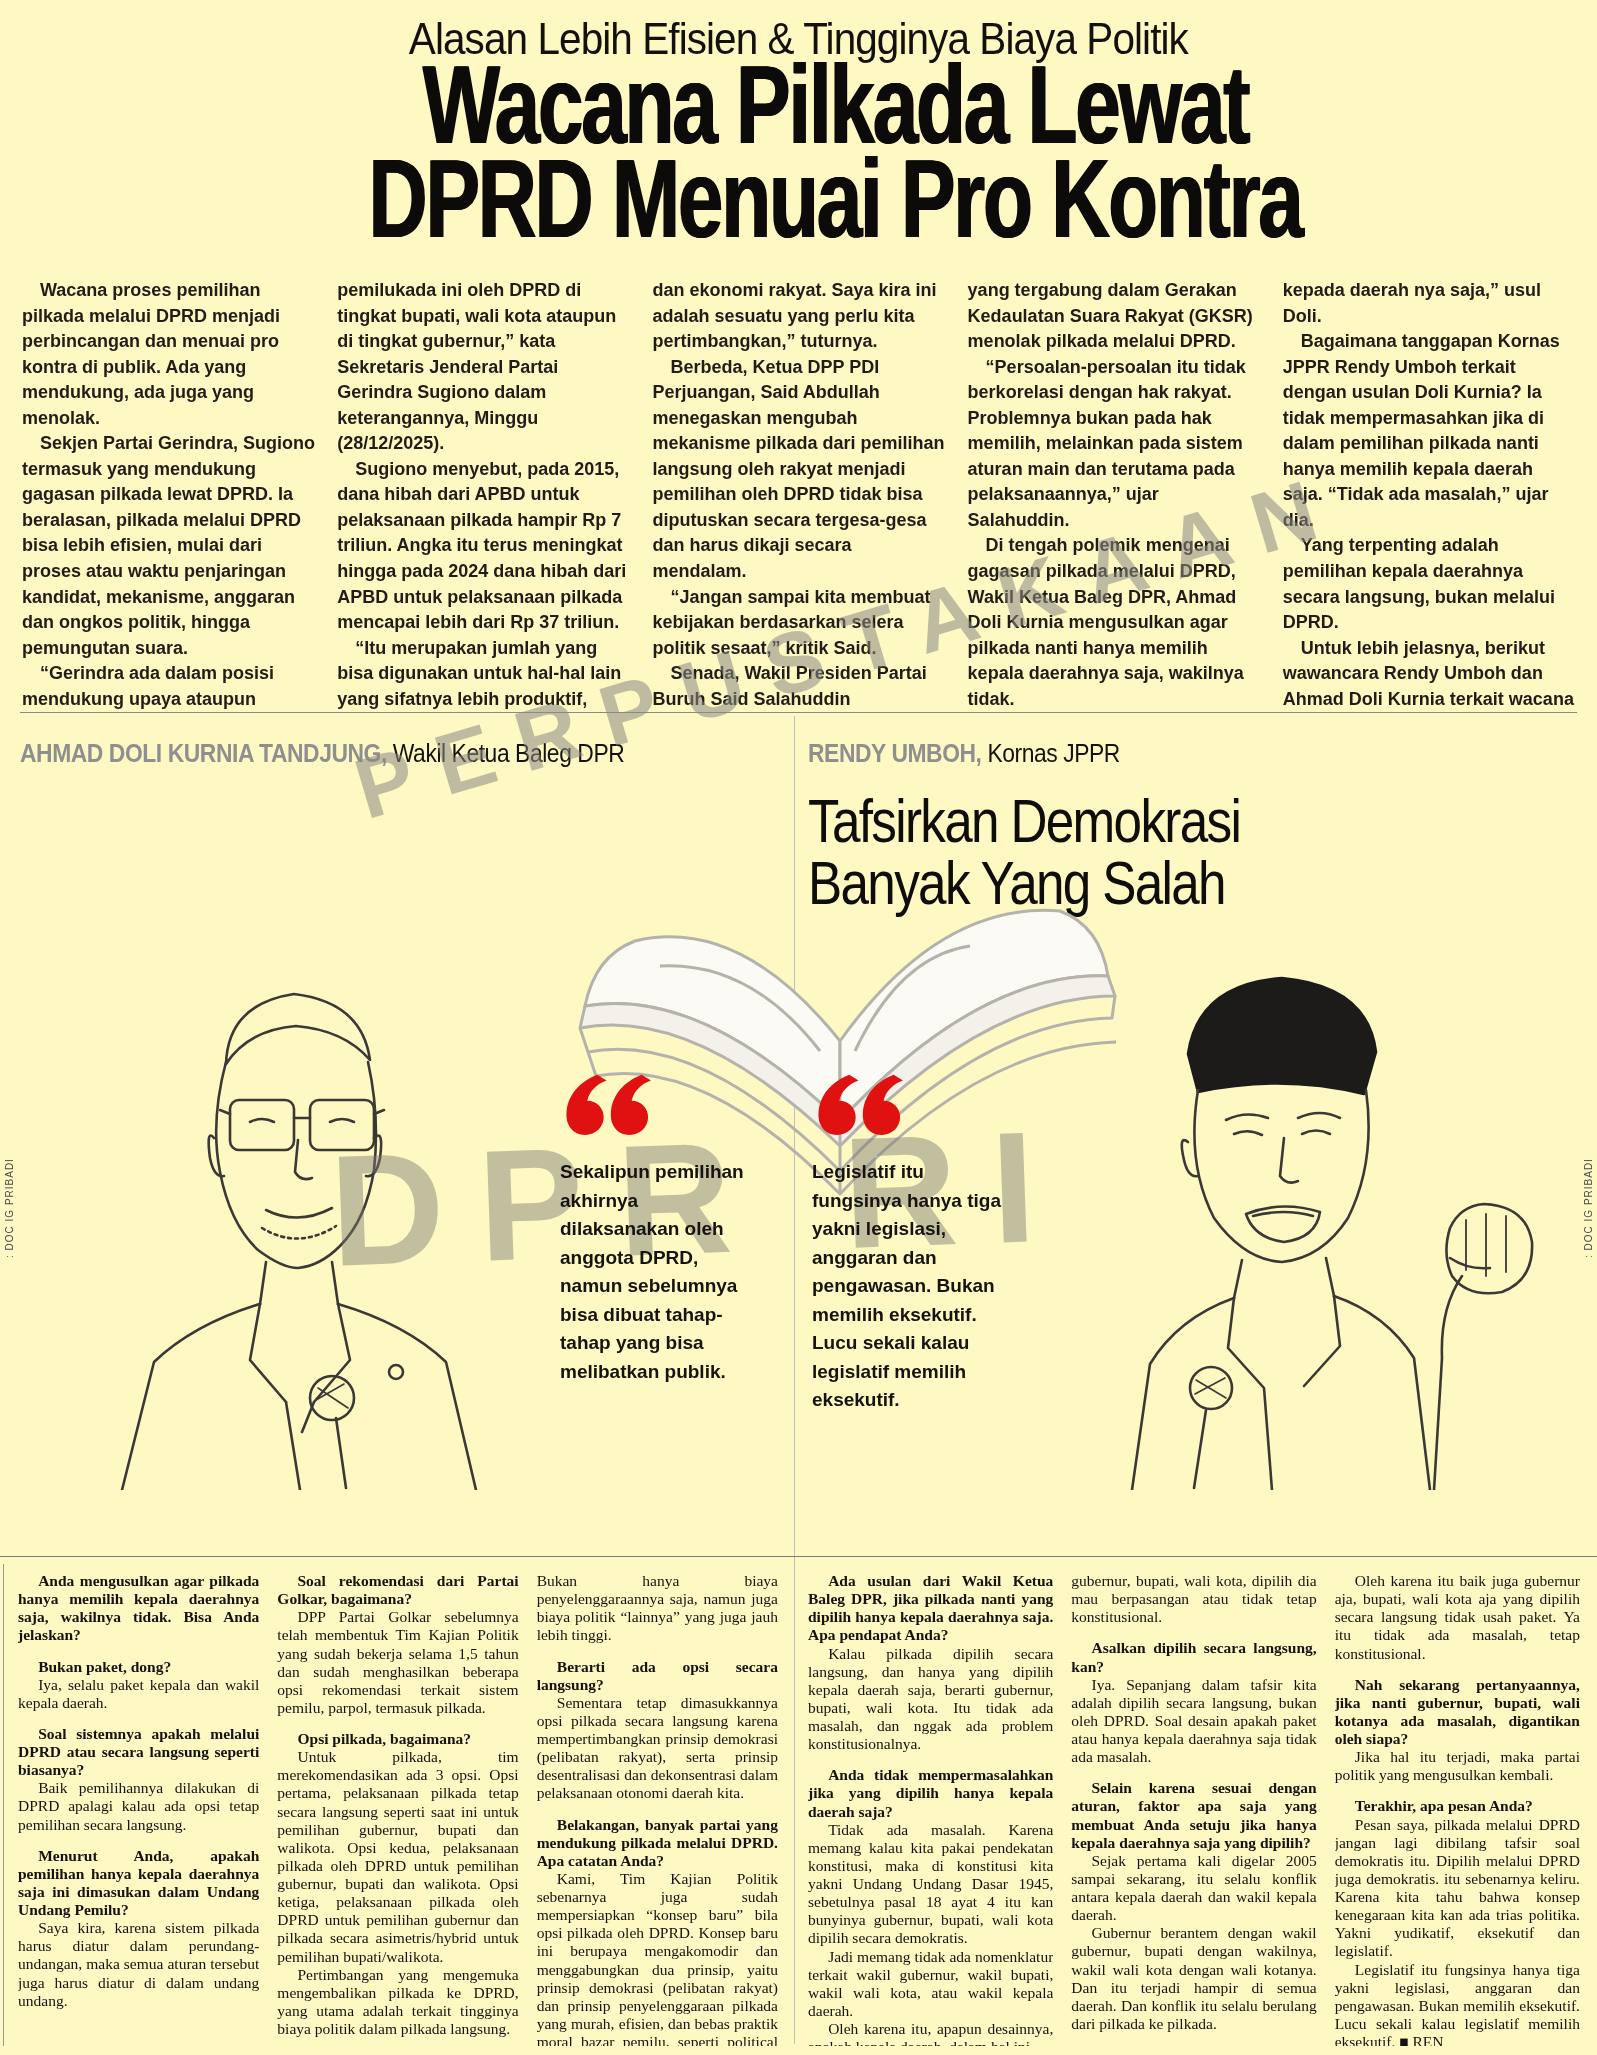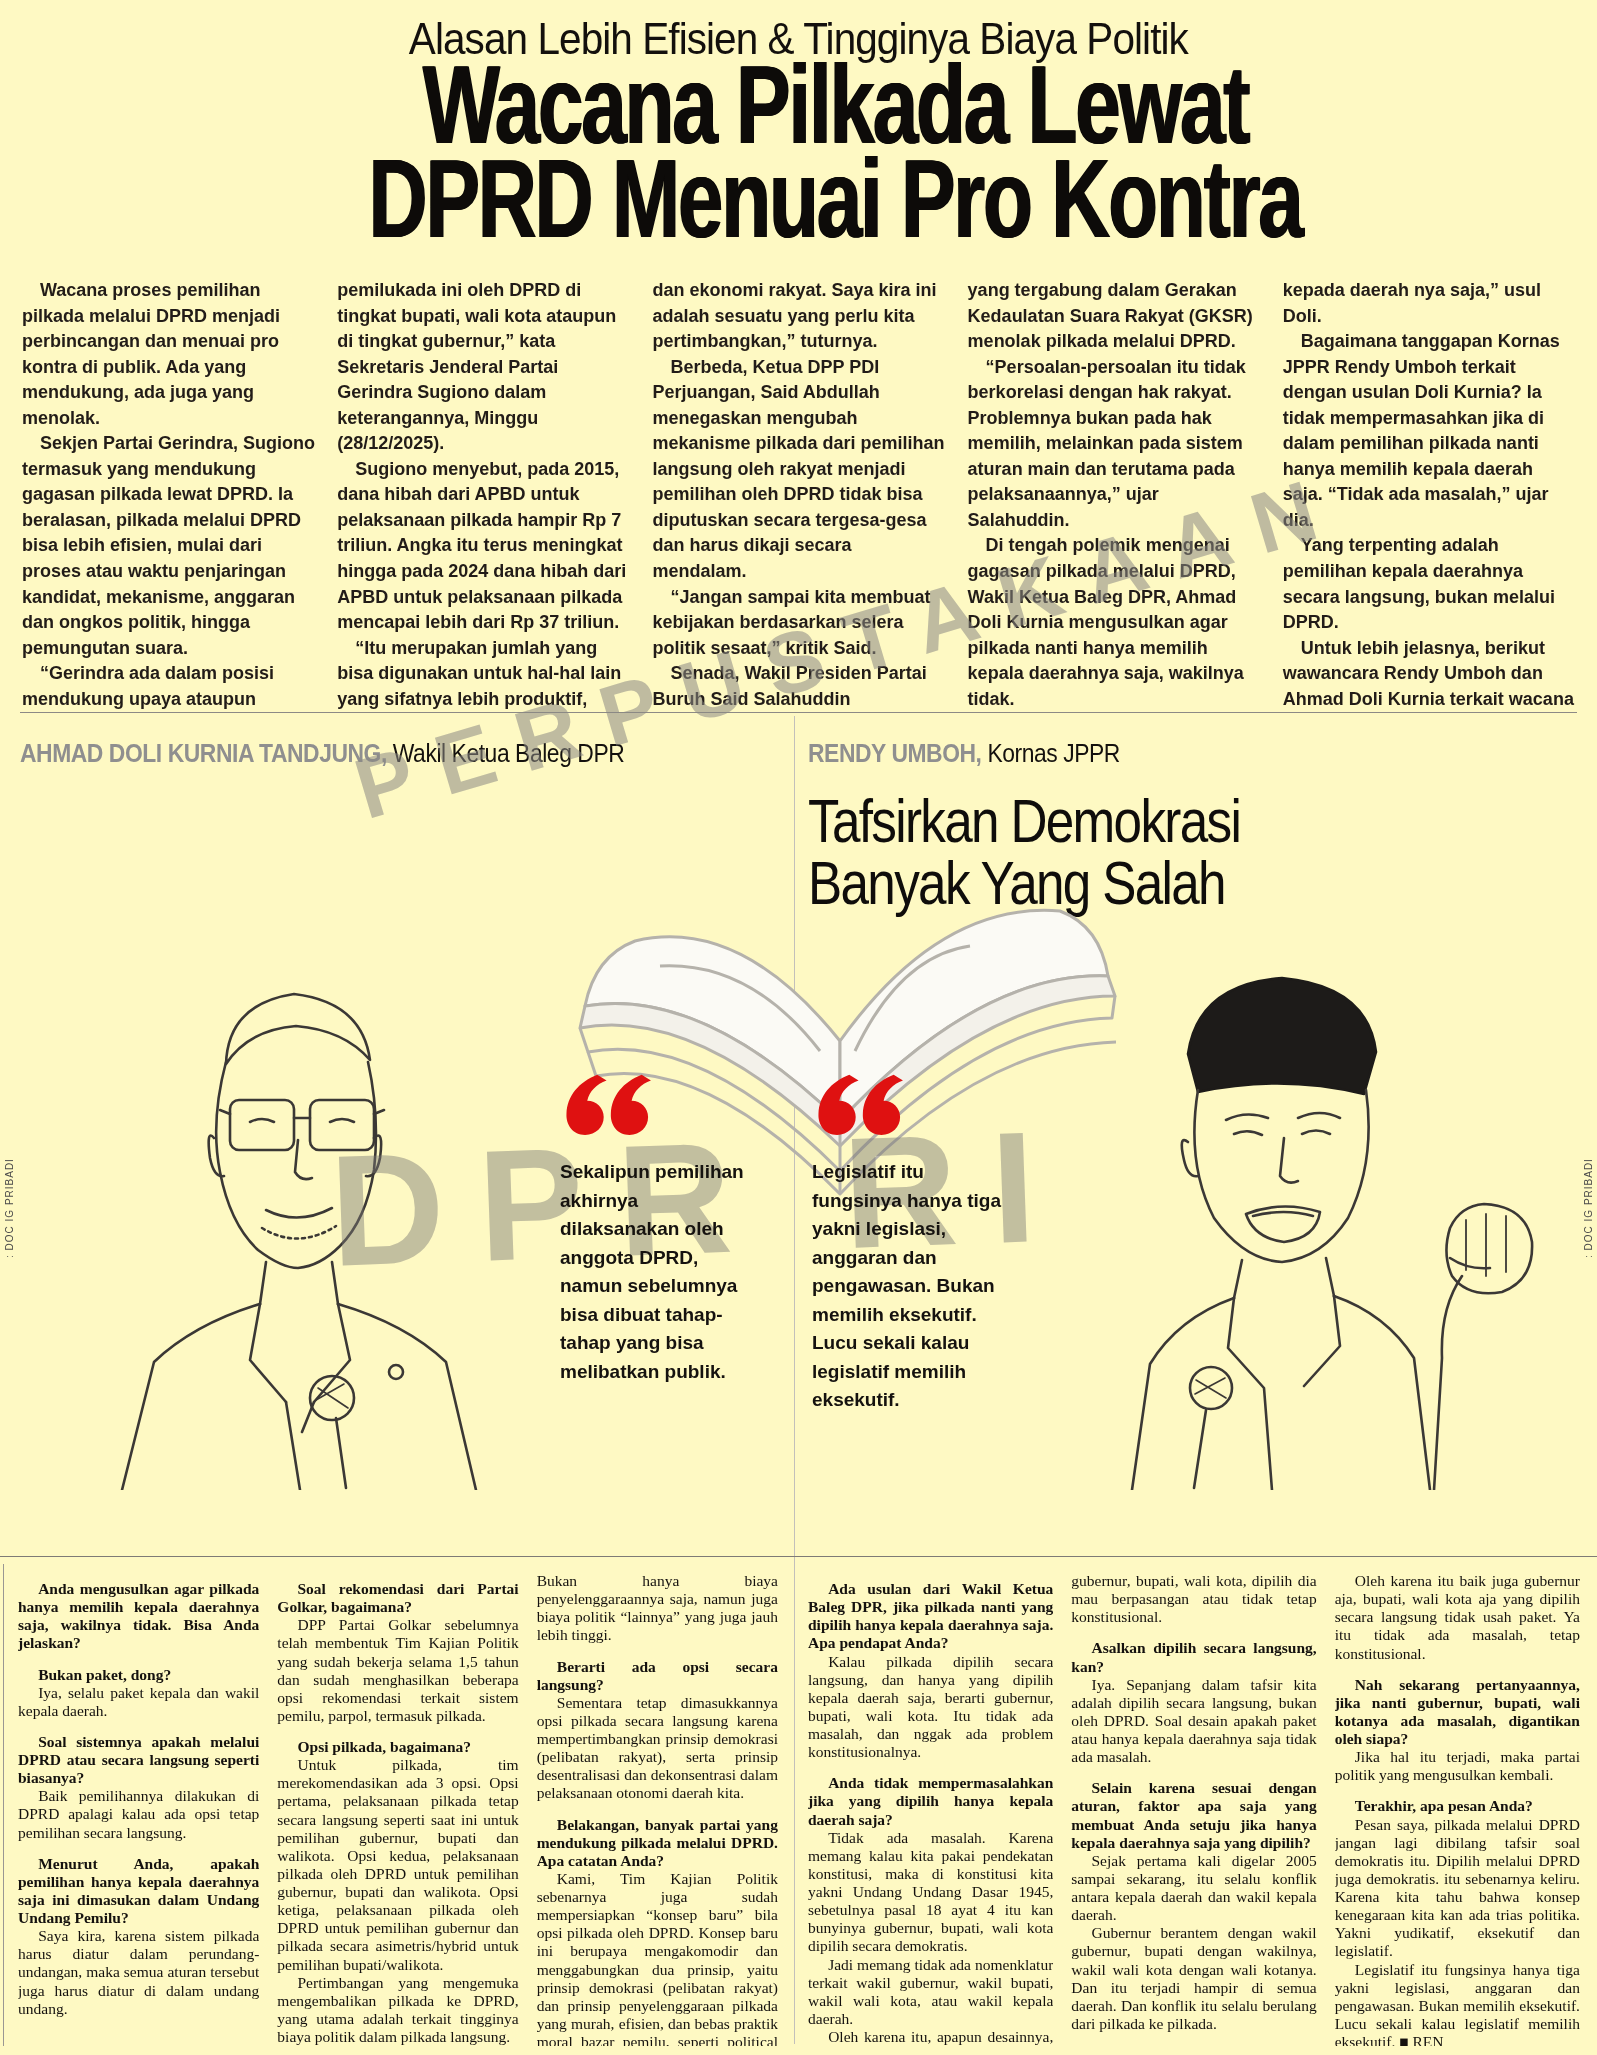--- a/index.html
+++ b/index.html
@@ -55,21 +55,21 @@
   .side-caption-left{left:4px;top:1108px;}
   .side-caption-right{left:1583px;top:1108px;}
   
   .qa{position:absolute;top:1572px;display:flex;gap:18px;height:474px;overflow:hidden;z-index:4;
       font-family:"Liberation Serif",serif;font-size:15.5px;line-height:1.17;color:#14110e;}
   .qa-left{left:18px;width:760px;}
   .qa-right{left:808px;width:772px;}
   .qcol{flex:1;text-align:justify;overflow:hidden;}
   .qcol p{margin:0;text-indent:1.3em;}
   .qcol p.q{font-weight:700;margin-top:13px;}
-  .qcol p.q:first-child{margin-top:8px;}
+  .qcol p.q:first-child{margin-top:0;}
   .qcol p.a0{text-indent:0;}
 </style>
 </head>
 <body>
 
 <div class="page">
 
   <div class="kicker"><span>Alasan Lebih Efisien &amp; Tingginya Biaya Politik</span></div>
 
   <h1 class="headline">

